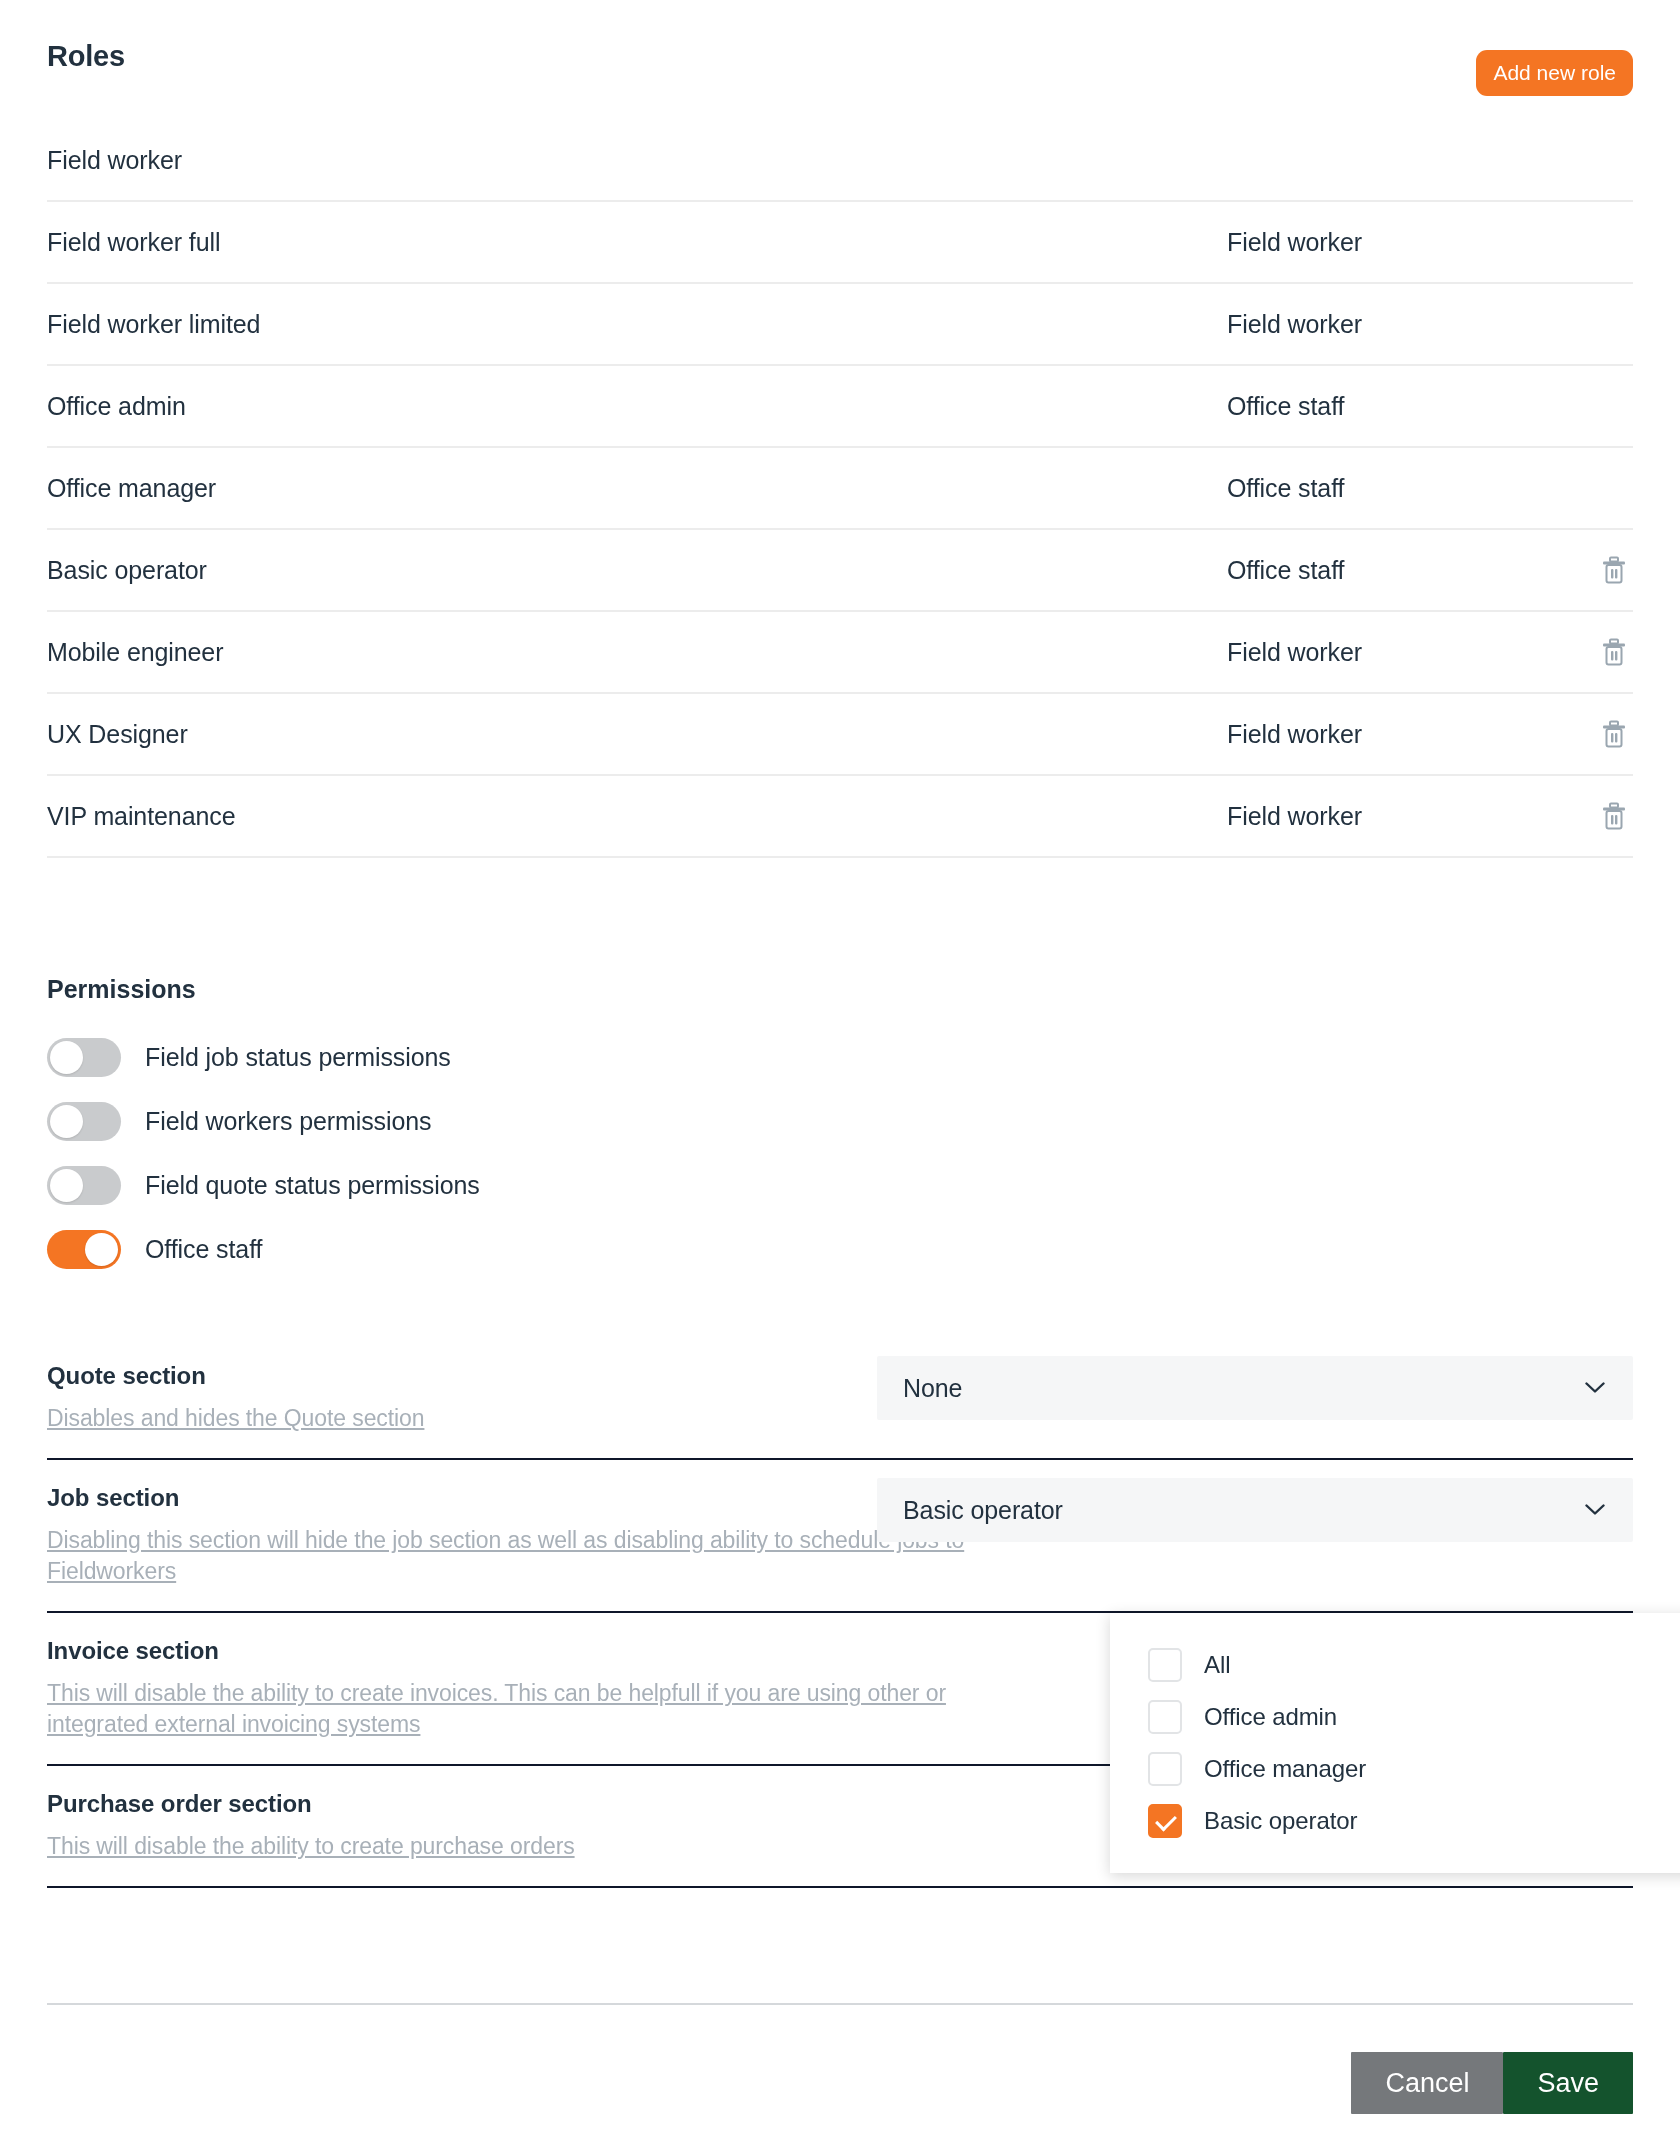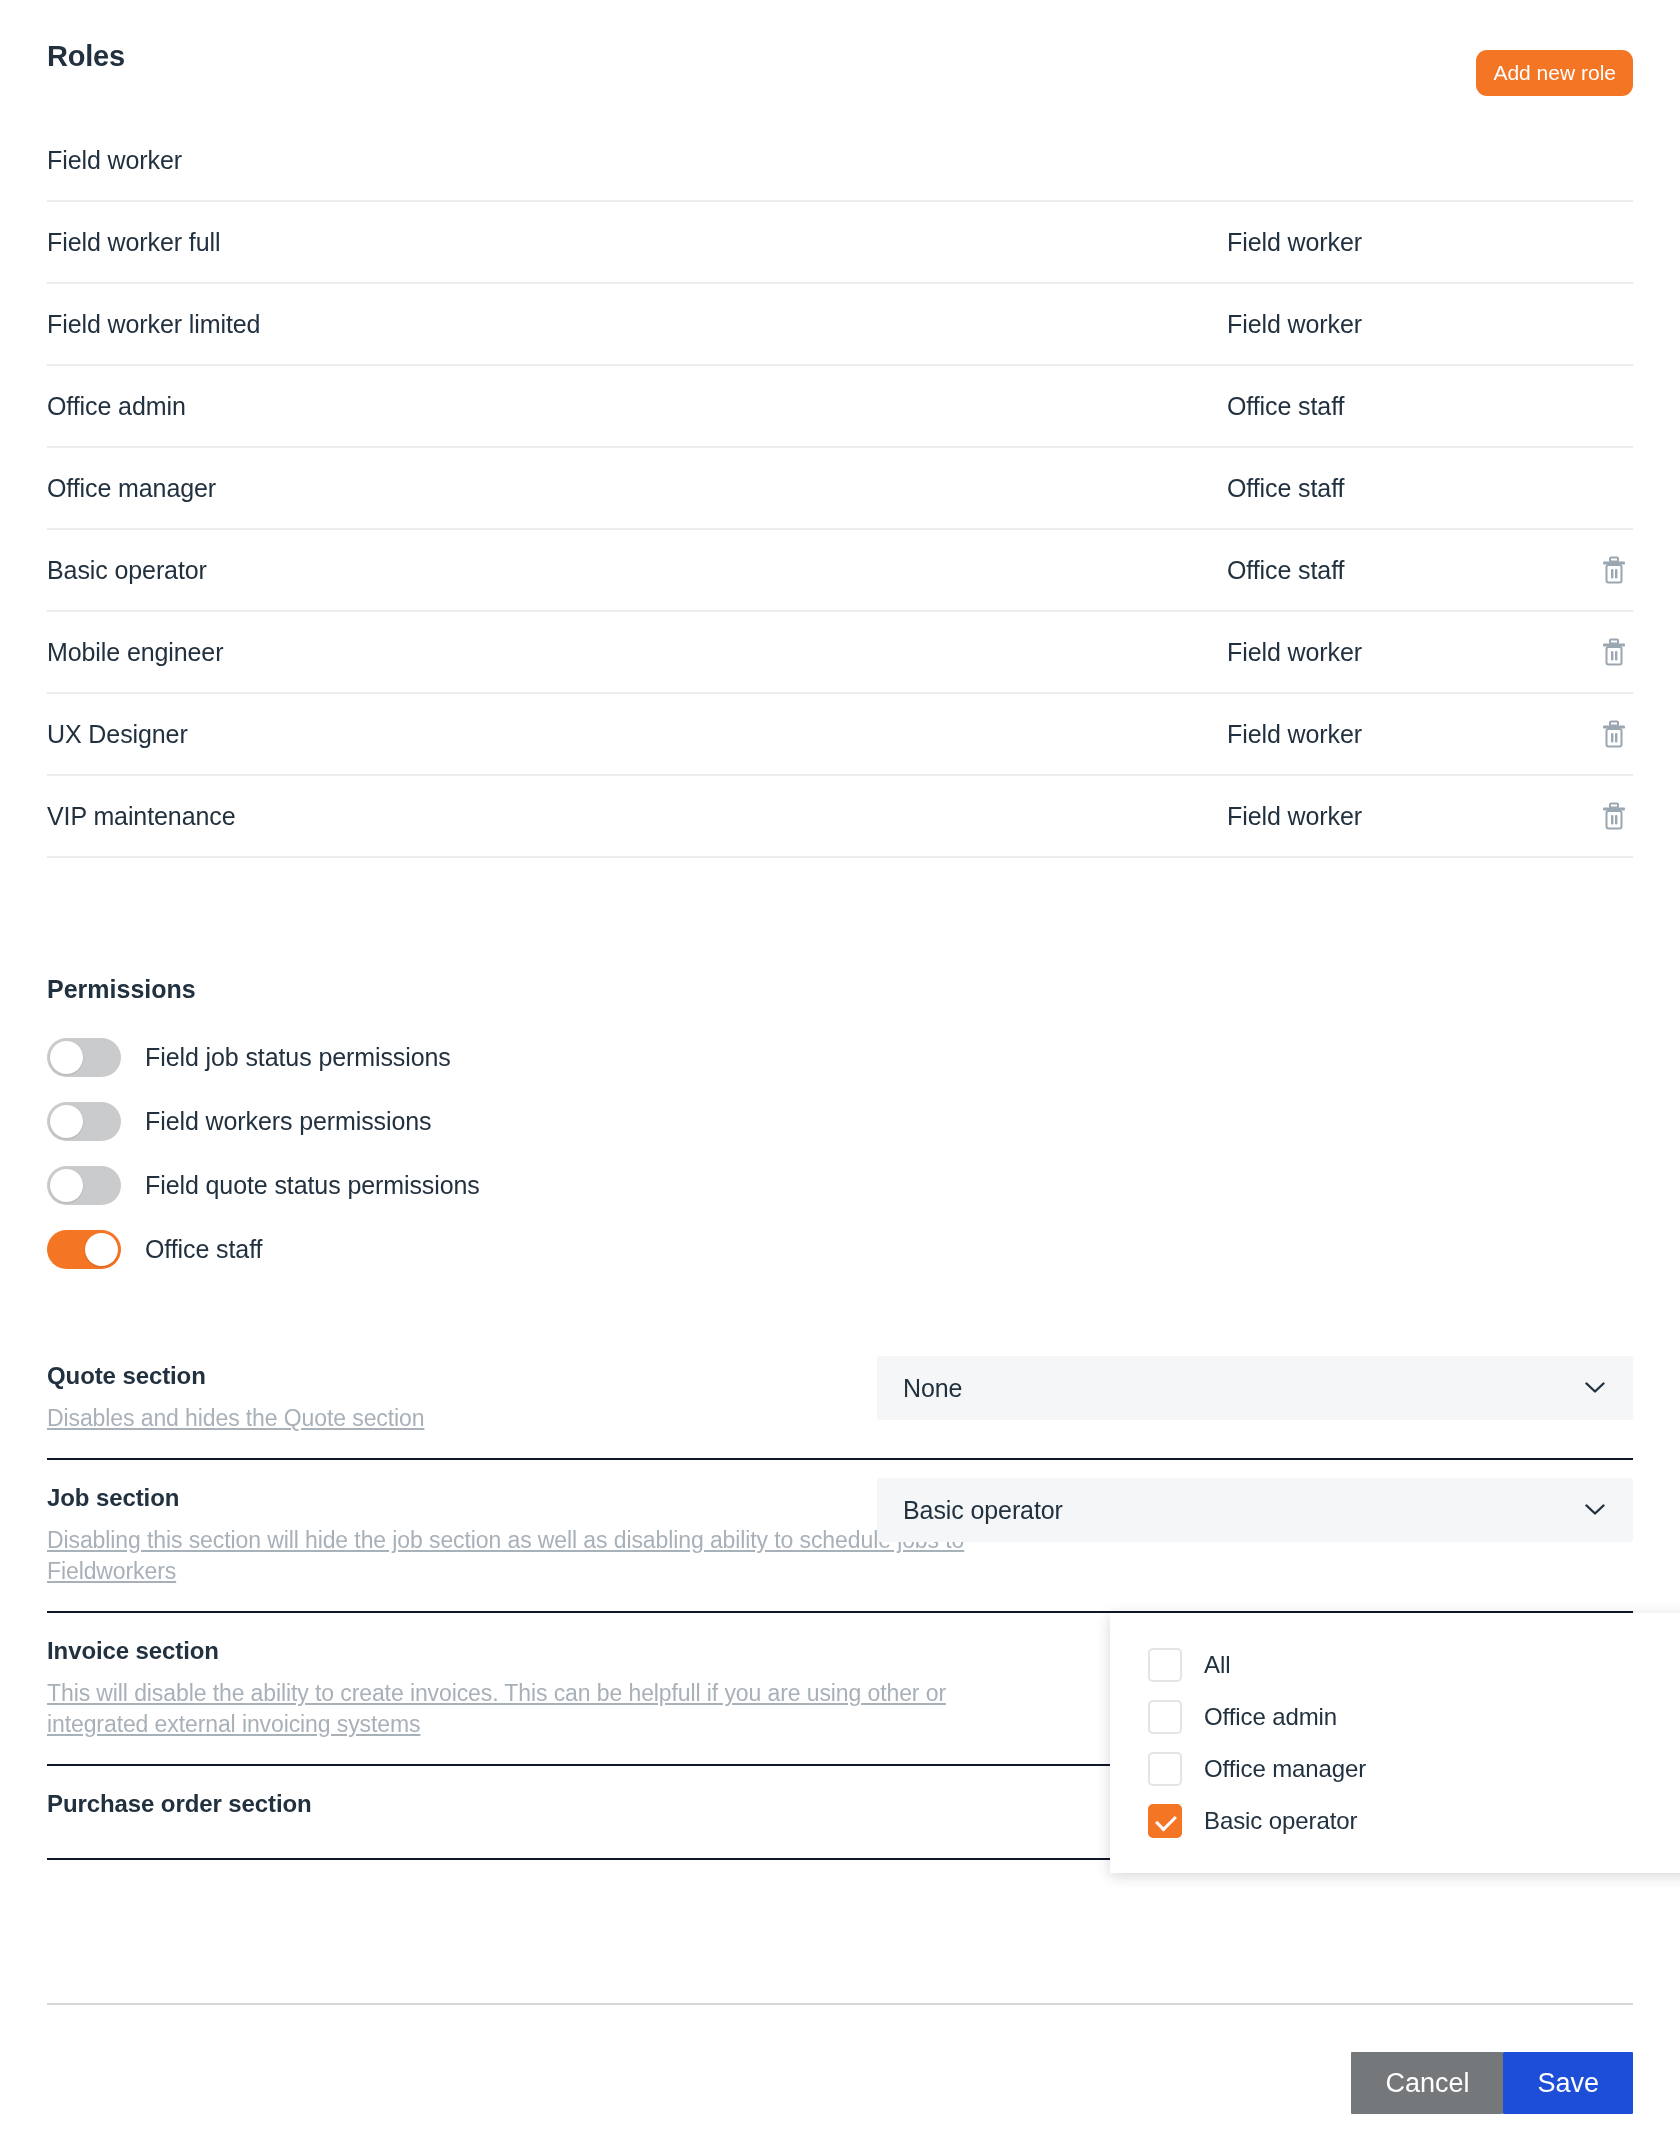--- a/index.html
+++ b/index.html
@@ -261,21 +261,21 @@
     font-size: 27px;
     border: none;
     color: #ffffff;
     padding: 0 34px;
     height: 62px;
     cursor: pointer;
     border-radius: 1px;
     min-width: 130px;
   }
   .btn-cancel { background: #75787b; }
-  .btn-save { background: #1d4ed8; min-width: 103px; text-align: right; }
+  .btn-save { background: #14532d; min-width: 103px; text-align: right; }
 </style>
 </head>
 <body>
 
 <div class="page">
 
   <div class="roles-header">
     <div class="section-title">Roles</div>
     <button class="add-role-btn">Add new role</button>
   </div>
@@ -476,20 +476,21 @@
       </div>
       <div class="section-row">
         <div class="text-col">
           <div class="section-label">Invoice section</div>
           <div class="section-desc">This will disable the ability to create invoices. This can be helpfull if you are using other or integrated external invoicing systems</div>
         </div>
       </div>
       <div class="section-row">
         <div class="text-col">
           <div class="section-label">Purchase order section</div>
+          <div class="section-desc">This will disable the ability to create purchase orders</div>
         </div>
       </div>
     </div>
 
   <div class="dropdown-panel" id="dropdown-panel">
       <div class="dd-item">
         <span class="cbx"></span>
         <span class="dd-label">All</span>
       </div>
       <div class="dd-item">

